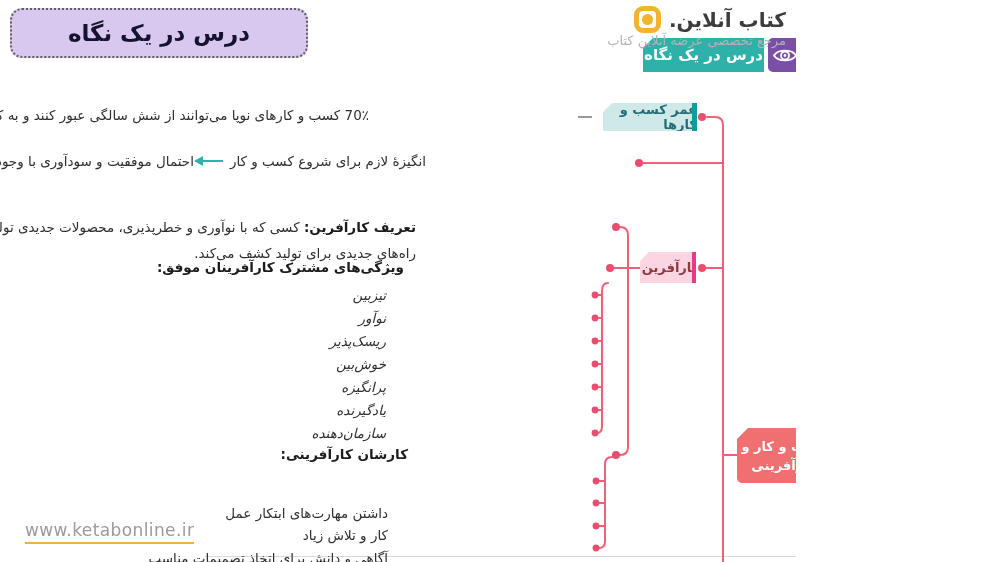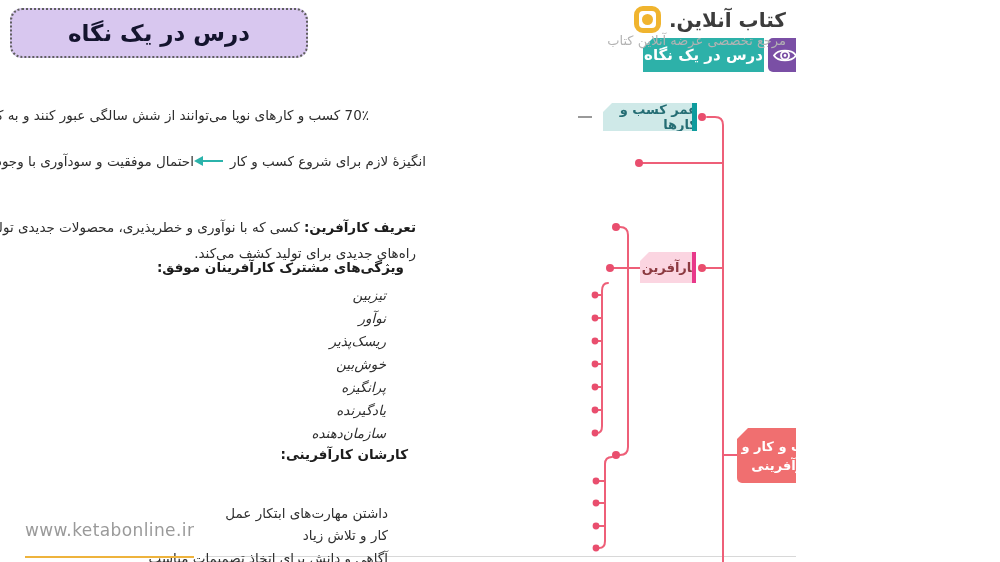--- a/index.html
+++ b/index.html
@@ -75,21 +75,21 @@
     text-align:right; font-size:13.5px; color:#2e2e2e; line-height:26px; white-space:normal;
   }
   .bold-head { font-weight:bold; color:#1c1c1c; }
   .trait { right:410px; height:18px; line-height:18px;font-style:italic; }
   .req { right:408px; height:18px; line-height:18px;margin-top:32px; }
   .sec-title { font-weight:bold; color:#1c1c1c; }
   
   .site {
     position:absolute; left:25px; top:520px; z-index:2;
     font-size:17px; color:#9a9a9a; letter-spacing:0.4px;
-    border-bottom:2px solid #eeb33c; padding-bottom:16px;
+    border-bottom:2px solid #eeb33c; padding-bottom:2px;
   }
   .divider { position:absolute; left:205px; top:556px; width:688px; height:1px; background:#d8d8d8; z-index:0; }
 </style>
 </head>
 <body>
 
 <div class="stage">
 
   <div class="title-badge">درس در یک نگاه</div>
 

